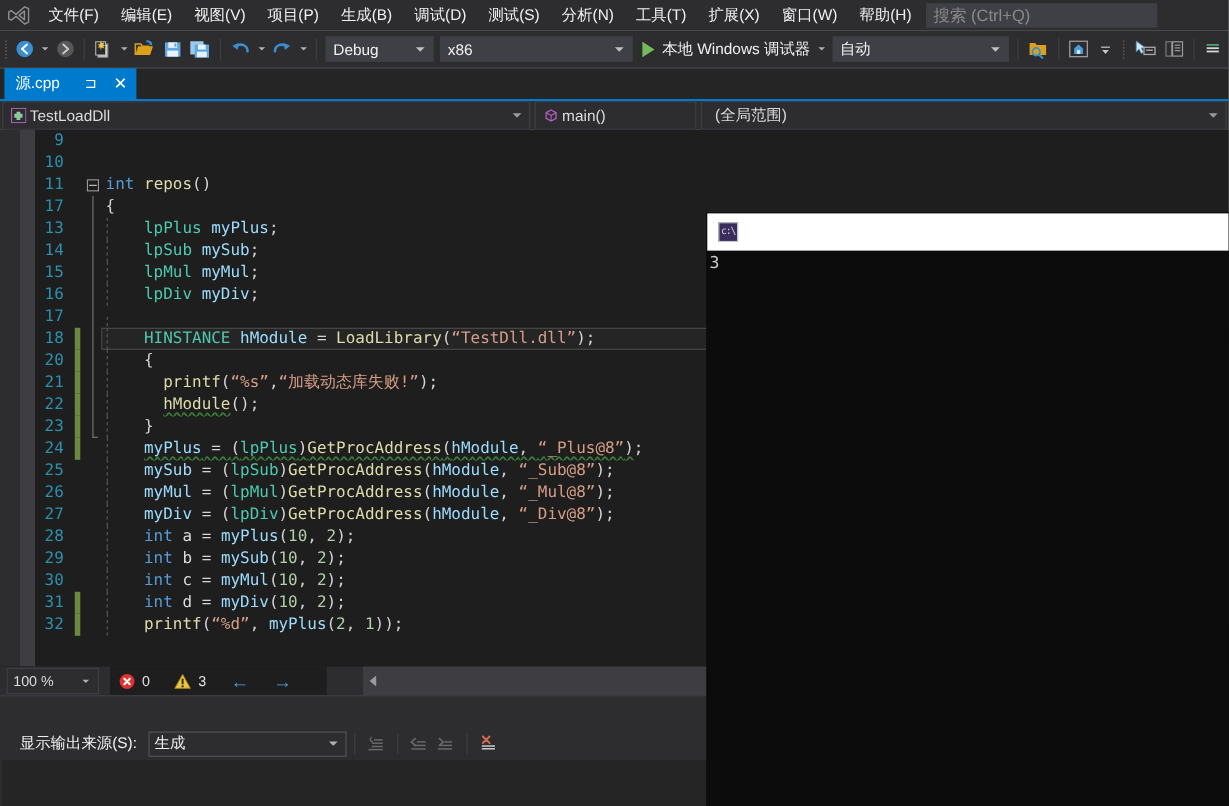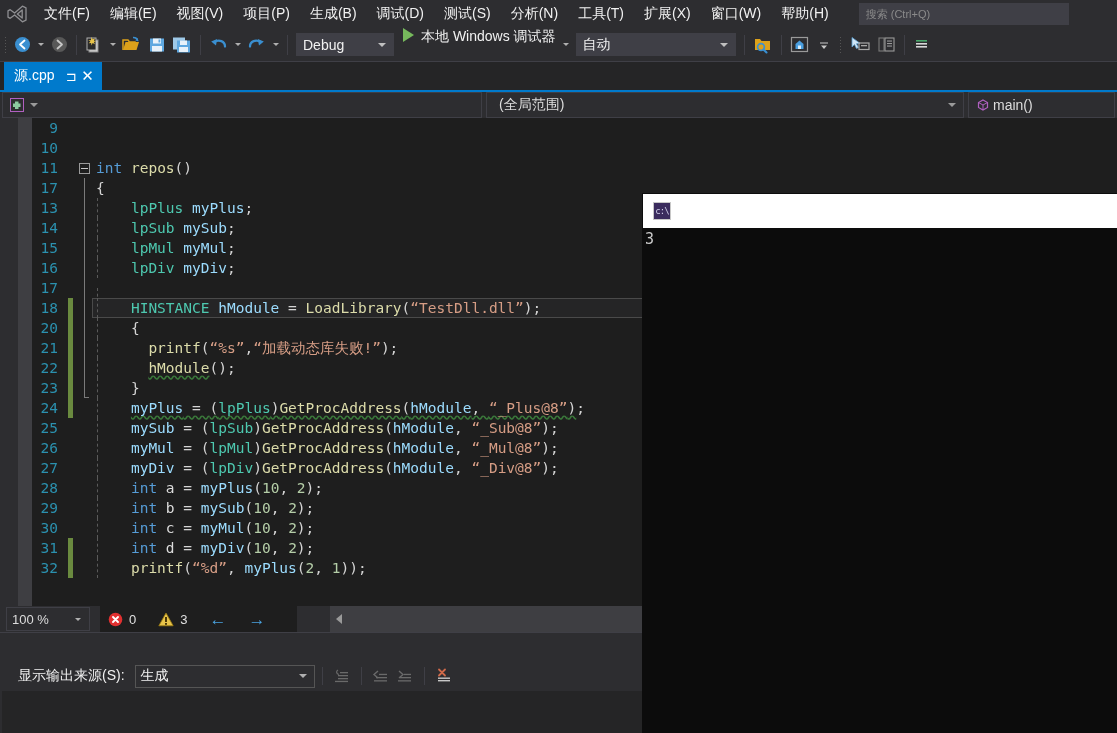--- a/index.html
+++ b/index.html
@@ -23,27 +23,27 @@
     display: flex; align-items: center; justify-content: center;
   }
   .vs-logo svg { display: block; }
   .menu-item {
     height: 28px; padding: 0 10px;
     display: flex; align-items: center;
     color: #f1f1f1; font-size: 14px;
     white-space: nowrap; cursor: default;
   }
   .search-box {
-    margin-left: 20px;
+    margin-left: 3px;
     height: 22px; width: 210px;
     background: #3f3f46;
     border: 1px solid #3f3f46;
     display: flex; align-items: center;
     padding: 0 6px;
-    color: #8a8a8a; font-size: 11px;
+    color: #8a8a8a; font-size: 15px;
   }
 
   
   .toolbar {
     position: absolute; left: 0; top: 28px; width: 1117px; height: 34px;
     background: #2d2d30;
     display: flex; align-items: center;
     border-bottom: 1px solid #3f3f46;
   }
   .grip {
@@ -79,39 +79,40 @@
     padding: 0 6px; margin: 0 3px;
     position: relative; cursor: default;
   }
   .combo .cv { flex: 1; white-space: nowrap; overflow: hidden; }
   .combo .cc { margin-left: 6px; width: 10px; display: flex; justify-content: center; }
   .combo .cc::after {
     content: ""; border-left: 4px solid transparent; border-right: 4px solid transparent;
     border-top: 4px solid #c0c0c0;
   }
   .run-btn {
-    height: 34px; display: flex; padding: 0 4px 0 6px;
+    height: 34px; display: flex; align-items: center; padding: 0 4px 0 6px;
     color: #f1f1f1; font-size: 14px; white-space: nowrap; cursor: default;
   }
   .play-tri {
     width: 0; height: 0; margin-right: 7px;
     border-top: 7px solid transparent; border-bottom: 7px solid transparent;
     border-left: 11px solid #76b95c;
   }
 
   
   .tabstrip {
     position: absolute; left: 0; top: 62px; width: 1117px; height: 28px;
     background: #252526;
   }
   .tab {
     position: absolute; left: 4px; top: 0;
     height: 28px; background: #007acc;
     display: flex; align-items: center; padding: 0 7px 0 10px;
     cursor: default;
+    gap: 11px;
   }
   .tab .tlabel { color: #ffffff; font-size: 14px; margin-right: 9px; }
   .tab .pin, .tab .xclose {
     width: 16px; height: 18px; display: flex; align-items: center; justify-content: center;
     color: #ffffff; font-size: 13px; cursor: default;
   }
   .tab .xclose { font-size: 15px; font-weight: 300; }
 
   
   .navbar {
@@ -426,20 +427,24 @@
       </svg>
     </div>
     <div class="tb-caret"></div>
 
     <div class="tb-sep"></div>
 
     <div class="combo" style="width:98px;">
       <span class="cv">Debug</span>
       <span class="cc"></span>
     </div>
+    <div class="combo" style="width:175px;">
+      <span class="cv">x86</span>
+      <span class="cc"></span>
+    </div>
 
     <div class="run-btn">
       <span class="play-tri"></span>
       <span>本地 Windows 调试器</span>
     </div>
     <div class="tb-caret"></div>
 
     <div class="combo" style="width:160px;">
       <span class="cv">自动</span>
       <span class="cc"></span>
@@ -506,34 +511,35 @@
   </div>
 
   <div class="navbar">
     <div class="nav-combo" style="width:480px;">
       <span class="nicon">
         <svg width="14" height="14" viewBox="0 0 14 14">
           <rect x="0.5" y="0.5" width="13" height="13" fill="#2d2d30" stroke="#b060c0" stroke-width="1"></rect>
           <path d="M5 3.5 h3.5 v2 h2 v3.5 h-2 v2 h-3.5 v-2 h-2 v-3.5 h2 z" fill="#8cc8a0"></path>
         </svg>
       </span>
-      <span class="ncar"></span>
-    </div>
-    <div class="nav-combo" style="width:478px;">
-      <span class="ntext" style="padding-left:8px;">(全局范围)</span>
+      <span class="ntext">TestLoadDll</span>
       <span class="ncar"></span>
     </div>
     <div class="nav-combo" style="flex:1;">
       <span class="nicon">
         <svg width="14" height="14" viewBox="0 0 14 14">
           <path d="M7 2 L11.5 4.5 L11.5 9.5 L7 12 L2.5 9.5 L2.5 4.5 Z" fill="none" stroke="#b060c0" stroke-width="1.2"></path>
           <path d="M7 7 L7 12 M7 7 L2.5 4.5 M7 7 L11.5 4.5" stroke="#b060c0" stroke-width="1"></path>
         </svg>
       </span>
       <span class="ntext">main()</span>
+    </div>
+    <div class="nav-combo" style="width:478px;">
+      <span class="ntext" style="padding-left:8px;">(全局范围)</span>
+      <span class="ncar"></span>
     </div>
   </div>
 
   <div class="editor">
     <div class="ed-leftstrip"></div>
     <div class="ed-leftstrip-edge"></div>
     <div class="code-area" id="code-area">
         <div class="cline"><span class="lnum">9</span><span class="chg"></span><span class="fold"></span><span class="ctext"><span style="position: relative;"></span></span></div>
         <div class="cline"><span class="lnum">10</span><span class="chg"></span><span class="fold"></span><span class="ctext"><span style="position: relative;"></span></span></div>
         <div class="cline"><span class="lnum">11</span><span class="chg"></span><span class="fold"><span class="box"></span></span><span class="ctext"><span style="position: relative;"><span class="t-kw">int</span><span class="t-plain"> </span><span class="t-fn">repos</span><span class="t-pun">()</span></span></span></div>

